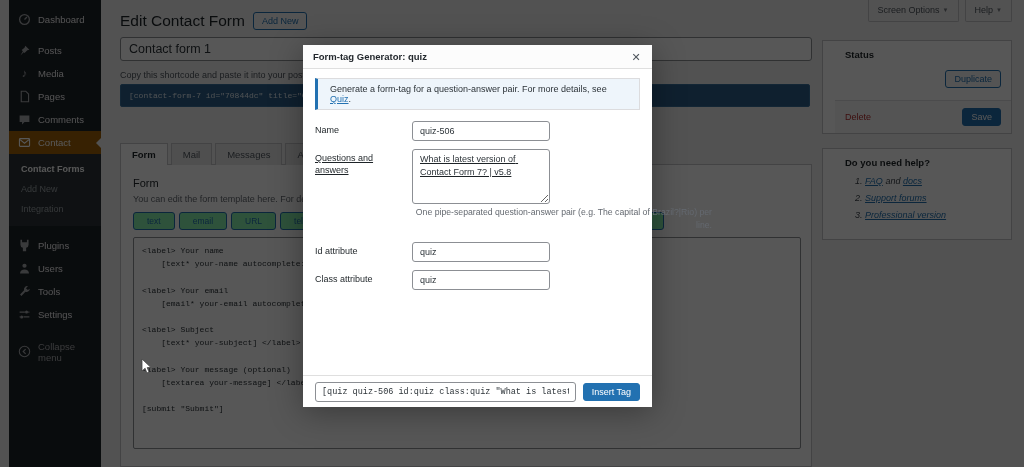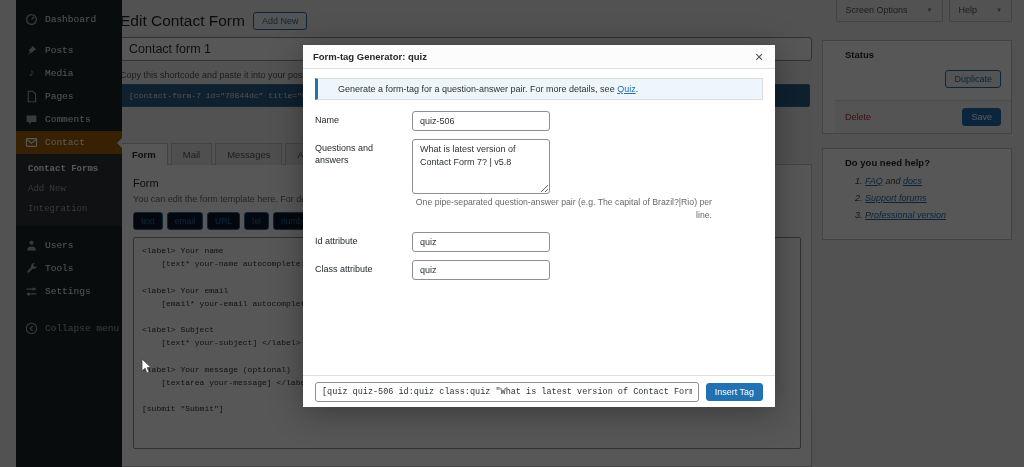--- a/index.html
+++ b/index.html
@@ -1,85 +1,85 @@
 <!DOCTYPE html>
 <html><head>
 <meta charset="utf-8">
 <style>
   * { margin:0; padding:0; box-sizing:border-box; }
   html,body { width:1024px; height:467px; overflow:hidden; }
   body { font-family:"Liberation Sans", sans-serif; position:relative; background:#f0f0f1; font-size:9px; color:#1d2327; }
 
   
-  .sidebar { position:absolute; left:16px; top:0; width:106px; height:467px; background:#1d2327; z-index:10;font-family:Liberation Mono, monospace; }
+  .sidebar { position:absolute; left:9px; top:0; width:92px; height:467px; background:#1d2327; z-index:10; }
   .menu { padding-top:8px; }
   .menu-item { position:relative; display:flex; align-items:center; gap:7px; height:23px; padding-left:9px; color:#f0f0f1; font-size:9.5px; cursor:pointer; }
   .menu-item .micon { width:13px; height:13px; color:#a7aaad; flex:0 0 13px; display:flex; align-items:center; justify-content:center; }
   .menu-item .micon svg { width:13px; height:13px; }
   .menu-item.active { background:#a16207; color:#fff; }
   .menu-item.active .micon { color:#fff; }
   .menu-item.active::after { content:""; position:absolute; right:0; top:50%; margin-top:-5px; border-top:5px solid transparent; border-bottom:5px solid transparent; border-right:5px solid #f0f0f1; }
   .menu-sep { height:8px; }
   .submenu { background:#2c3338; padding:5px 0 7px; }
   .submenu-item { display:block; padding:5px 8px 5px 12px; font-size:9px; color:#9ca2a7; cursor:pointer; }
   .submenu-item.current { color:#fff; font-weight:bold; }
   .collapse-wrap { margin-top:8px; }
   .glyph-note { font-size:11px; line-height:13px; }
 
   
   .main { position:absolute; left:106px; top:0; right:0; bottom:0; background:#f0f0f1; }
   .screen-tabs { position:absolute; top:0; right:12px; display:flex; gap:6px; z-index:5; }
-  .screen-tab { border:1px solid #c3c4c7; border-top:none; background:#f0f0f1; color:#50575e; font-size:9px; padding:5px 9px 6px; border-radius:0 0 2px 2px; display:flex; align-items:center; gap:19px; cursor:pointer; }
+  .screen-tab { border:1px solid #c3c4c7; border-top:none; background:#f0f0f1; color:#50575e; font-size:9px; padding:5px 9px 6px; border-radius:0 0 2px 2px; display:flex; align-items:center; gap:3px; cursor:pointer; }
   .caret { font-size:6px; color:#787c82; }
 
   .title-row { position:absolute; left:14px; top:12px; display:flex; align-items:center; gap:8px; }
   h1.page-title { font-size:15.5px; font-weight:400; color:#1d2327; }
   .btn { display:inline-block; border:1px solid #2271b1; background:#f6f7f7; color:#2271b1; border-radius:3px; font-size:9px; padding:3px 8px; cursor:pointer; font-family:inherit; }
   .btn-primary { background:#2271b1; border-color:#2271b1; color:#fff; }
 
   .title-input { position:absolute; left:14px; top:37px; width:692px; height:24px; border:1px solid #8c8f94; border-radius:3px; background:#fff; color:#2c3338; font-size:12.5px; padding:2px 8px; font-family:inherit; }
   .shortcode-hint { position:absolute; left:14px; top:70px; font-size:9px; color:#50575e; }
   .shortcode-input { position:absolute; left:14px; top:84px; width:690px; height:23px; background:#2d5f8a; border:1px solid #3a6f9c; color:#dfe9f1; font-family:"Liberation Mono", monospace; font-size:8px; padding:2px 8px; border-radius:2px; }
 
   .tabs { position:absolute; left:14px; top:143px; display:flex; z-index:2; }
   .tab { border:1px solid #c3c4c7; border-bottom:none; background:#e7e7e8; color:#50575e; font-size:9.5px; padding:5px 11px; margin-right:3px; cursor:pointer; }
   .tab.active { background:#fff; color:#1d2327; font-weight:bold; position:relative; }
   .tab.active::after { content:""; position:absolute; left:0; right:0; bottom:-1px; height:1px; background:#fff; }
 
   .form-panel { position:absolute; left:14px; top:164px; width:692px; height:303px; background:#fff; border:1px solid #c3c4c7; overflow:hidden; }
   .form-panel h2 { font-size:11px; font-weight:500; color:#1d2327; margin:12px 12px 5px; }
   .panel-desc { font-size:9px; color:#646970; margin:0 12px 8px; white-space:nowrap; overflow:hidden; }
   .tag-row { display:flex; gap:4px; margin:0 12px 7px; flex-wrap:nowrap; overflow:hidden; }
-  .tag-btn { border:1px solid #2271b1; background:#0f172a; color:#2271b1; border-radius:3px; font-size:8.5px; padding:3px 7px; white-space:nowrap; cursor:pointer; font-family:inherit; }
+  .tag-btn { border:1px solid #2271b1; background:#86efac; color:#2271b1; border-radius:3px; font-size:8.5px; padding:3px 13px; white-space:nowrap; cursor:pointer; font-family:inherit; }
   .code-area { display:block; margin:0 12px; width:668px; height:212px; border:1px solid #8c8f94; border-radius:2px; background:#fff; color:#2c3338; font-family:"Liberation Mono", monospace; font-size:8px; line-height:1.65; padding:6px 8px; resize:none; white-space:pre; overflow:hidden; }
 
   
   .side-col { position:absolute; right:12px; top:40px; width:190px; }
   .postbox { background:#fff; border:1px solid #c3c4c7; margin-bottom:14px;padding-left:12px; }
   .postbox-head { font-size:9.5px; font-weight:bold; color:#1d2327; padding:8px 10px; }
   .status-body { padding:2px 10px 12px; display:flex; justify-content:flex-end; }
   .status-foot { border-top:1px solid #dcdcde; background:#f6f7f7; display:flex; justify-content:space-between; align-items:center; padding:7px 10px; }
   .link-delete { color:#b32d2e; font-size:9px; text-decoration:none; cursor:pointer; }
   .help-body { padding:0 10px 12px; }
   .help-body p { font-size:9px; color:#3c434a; line-height:1.55; margin-bottom:8px; }
   .help-list { list-style:none;font-style:italic; }
   .help-list li { font-size:9px; color:#3c434a; margin:0 0 7px 10px; }
   a.wplink { color:#2271b1; text-decoration:underline; cursor:pointer; }
 
   
   .tb-overlay { position:absolute; inset:0; background:rgba(0,0,0,0.66); z-index:50; }
   .mouse-cursor { position:absolute; left:141px; top:358px; z-index:80; pointer-events:none; }
 
   
-  .modal { position:absolute; left:303px; top:45px; width:472px; height:362px; background:#fff; z-index:70; box-shadow:0 5px 30px rgba(0,0,0,.35); }
+  .modal { position:absolute; left:303px; top:45px; width:349px; height:362px; background:#fff; z-index:70; box-shadow:0 5px 30px rgba(0,0,0,.35); }
   .modal-head { height:24px; background:#fcfcfc; border-bottom:1px solid #dfdfdf; display:flex; align-items:center; justify-content:space-between; padding:0 6px 0 10px; }
   .modal-title { font-size:9.5px; font-weight:bold; color:#23282d; }
   .modal-close { width:20px; height:20px; border:none; background:none; color:#50575e; font-size:11px; cursor:pointer; line-height:20px; text-align:center; }
   .modal-body { padding:9px 12px 0; }
-  .notice { background:#eef5fb; border:1px solid #dcdcde; border-left:3px solid #2271b1; padding:5px 20px; font-size:9px; color:#2c3338; margin-bottom:11px; }
+  .notice { background:#eef5fb; border:1px solid #dcdcde; border-left:3px solid #2271b1; padding:5px 12px; font-size:9px; color:#2c3338; margin-bottom:11px; }
   .frow { display:flex; margin-bottom:8px; }
   .frow .flabel { width:82px; flex:0 0 82px; padding-top:3px; font-size:9px; color:#1d2327; line-height:1.35; }
   .fgap { width:15px; flex:0 0 15px; }
   .tg-input { width:138px; height:20px; border:1px solid #8c8f94; border-radius:3px; font-size:9px; color:#2c3338; padding:2px 7px; font-family:inherit; }
   .tg-textarea { width:138px; height:55px; border:1px solid #8c8f94; border-radius:3px; font-size:9px; color:#2c3338; padding:3px 7px; font-family:inherit; line-height:1.4; resize:vertical; }
   .fhint { margin:-2px 0 10px 97px; width:300px; font-size:8.7px; color:#646970; line-height:1.5;text-align:right; }
   .modal-foot { position:absolute; left:0; right:0; bottom:0; height:32px; border-top:1px solid #dfdfdf; background:#fff; display:flex; align-items:center; gap:7px; padding:0 12px; }
   .tag-output { flex:1; height:20px; border:1px solid #8c8f94; border-radius:3px; font-family:"Liberation Mono", monospace; font-size:8.5px; color:#2c3338; padding:2px 6px; white-space:pre; overflow:hidden; }
 </style>
 </head>
@@ -135,20 +135,28 @@
           </svg>
         </span>
       <span>Contact</span>
     </div>
     <div class="submenu">
       <span class="submenu-item current">Contact Forms</span>
       <span class="submenu-item">Add New</span>
       <span class="submenu-item">Integration</span>
     </div>
     <div class="menu-sep"></div>
+    <div class="menu-item">
+      <span class="micon">
+          <svg viewBox="0 0 16 16">
+            <path d="M5 1v3h6V1h2v6a4 4 0 0 1-3 3.9V15H6v-4.1A4 4 0 0 1 3 7V1z" fill="currentColor"></path>
+          </svg>
+        </span>
+      <span>Plugins</span>
+    </div>
     <div class="menu-item">
       <span class="micon">
           <svg viewBox="0 0 16 16">
             <circle cx="8" cy="4.6" r="2.6" fill="currentColor"></circle>
             <path d="M2.5 14c0-3 2.4-4.7 5.5-4.7s5.5 1.7 5.5 4.7z" fill="currentColor"></path>
           </svg>
         </span>
       <span>Users</span>
     </div>
     <div class="menu-item">
@@ -289,21 +297,21 @@
   </div>
   <div class="modal-body">
     <div class="notice"><span>Generate a form-tag for a question-answer pair. For more details, see </span><a class="wplink">Quiz</a><span>.</span></div>
 
     <div class="frow">
       <span class="flabel">Name</span>
       <span class="fgap"></span>
       <input class="tg-input" type="text" value="quiz-506" style="">
     </div>
 
-    <div class="frow" style="margin-bottom:4px;">
+    <div class="frow" style="margin-bottom:4px;text-decoration:underline;">
       <span class="flabel">Questions and answers</span>
       <span class="fgap"></span>
       <textarea class="tg-textarea" style="">What is latest version of Contact Form 7? | v5.8</textarea>
     </div>
     <div class="fhint">One pipe-separated question-answer pair (e.g. The capital of Brazil?|Rio) per line.</div>
 
     <div class="frow">
       <span class="flabel">Id attribute</span>
       <span class="fgap"></span>
       <input class="tg-input" type="text" value="quiz" style="">

